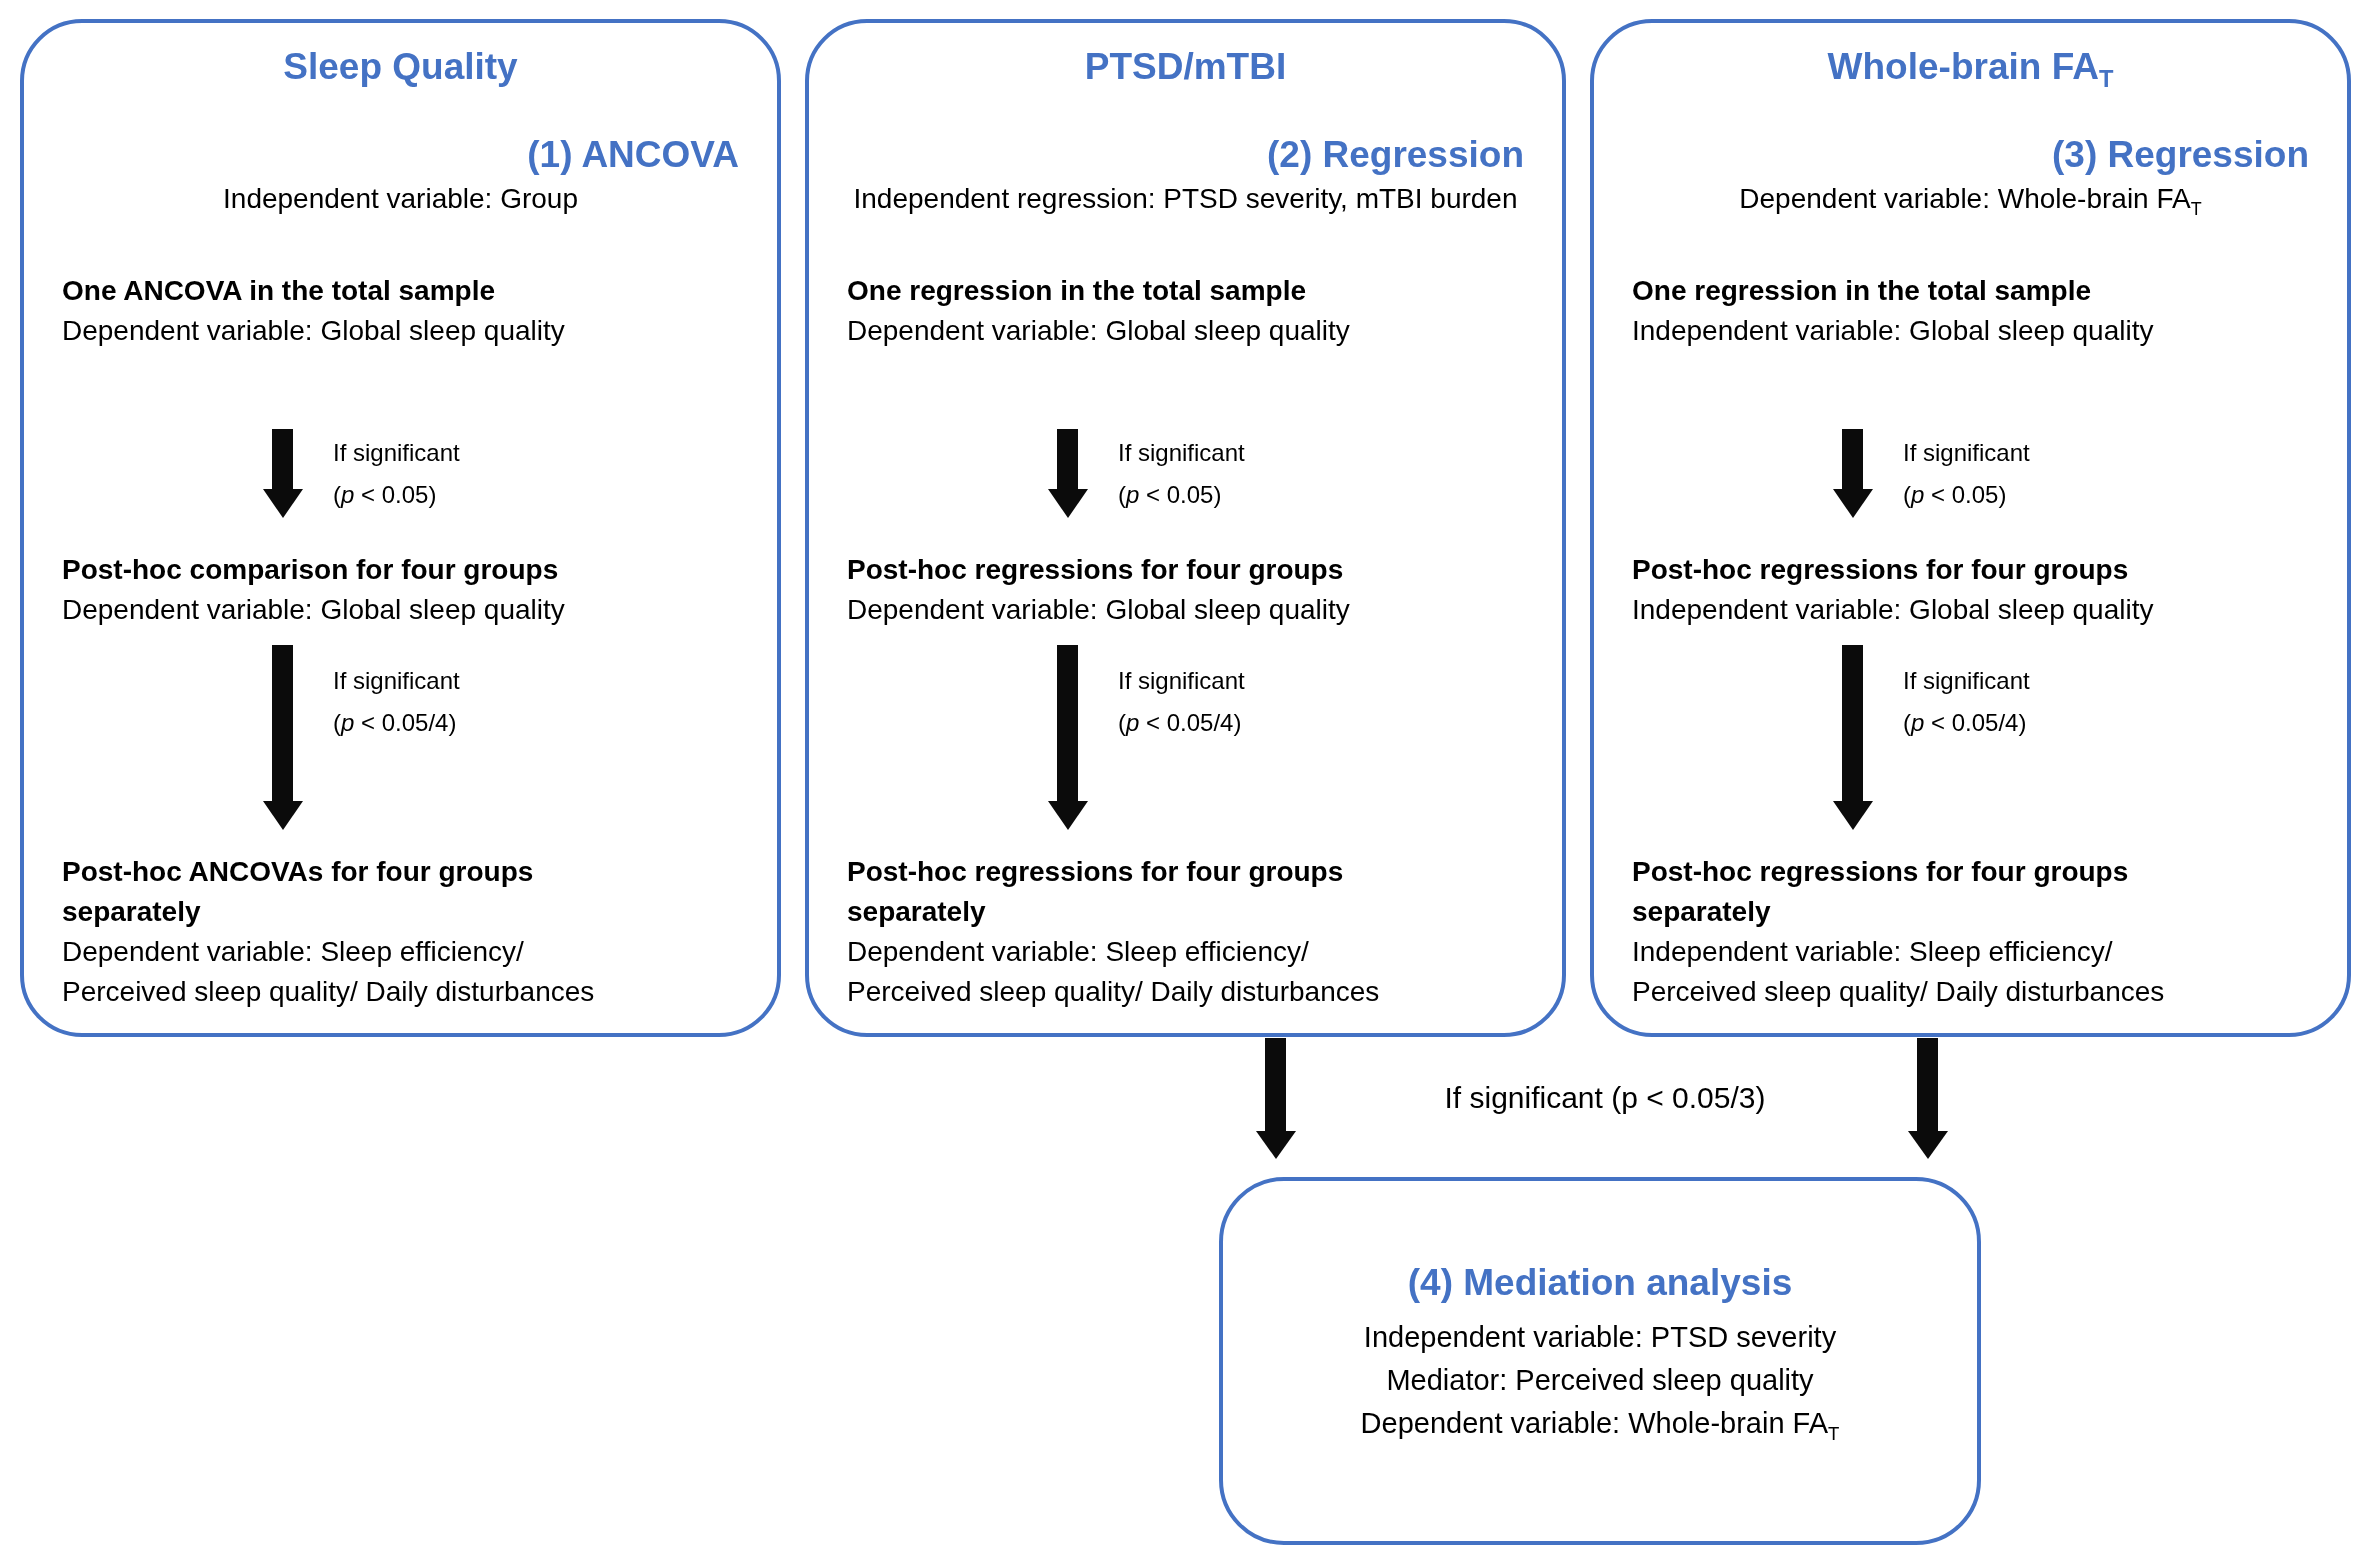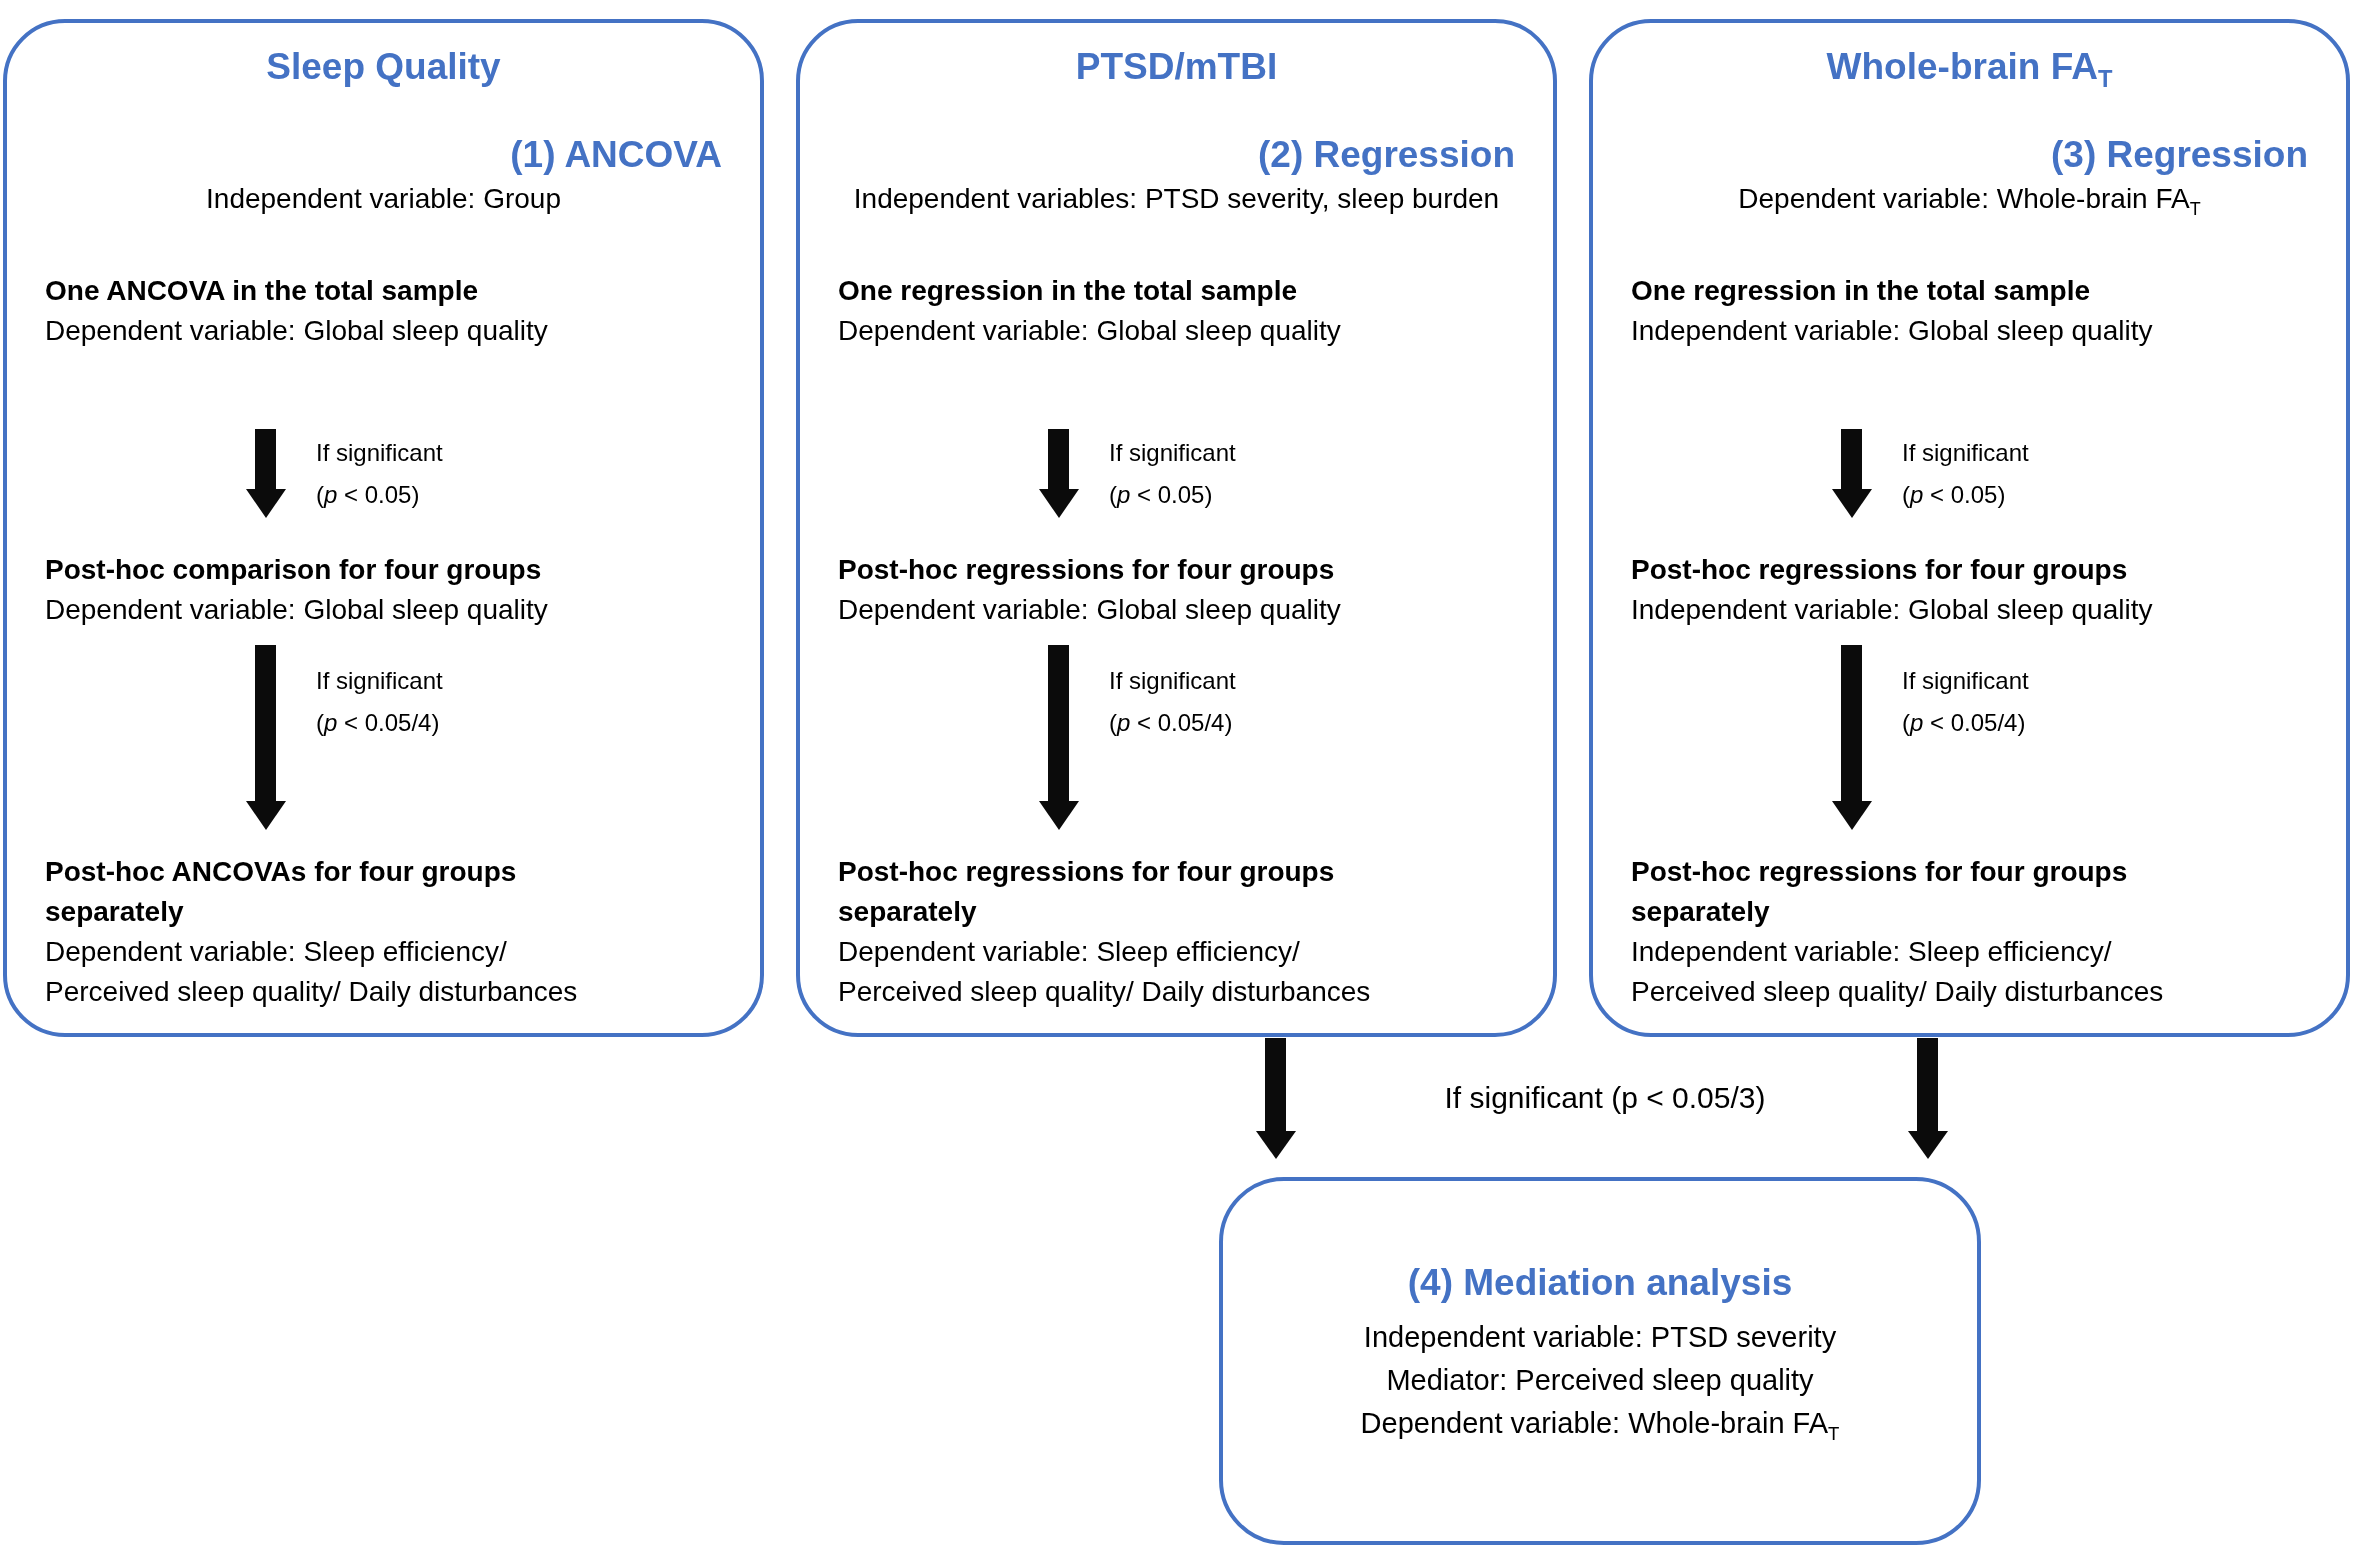--- a/index.html
+++ b/index.html
@@ -11,21 +11,21 @@
   html,body{background:#ffffff;}
   body{
     width:2377px;height:1558px;
     font-family:"Liberation Sans","DejaVu Sans",sans-serif;
     color:var(--ink);
     overflow:hidden;
   }
   .canvas{position:relative;width:2377px;height:1558px;background:#ffffff;}
 
   
-  .top-row{position:absolute;left:3px;top:19.4px;display:flex;gap:32px;}
+  .top-row{position:absolute;left:20px;top:19.4px;display:flex;gap:24px;}
   .box{
     width:761px;height:1018px;
     border:4.8px solid var(--accent);
     border-radius:62px;
     background:#ffffff;
     padding:22.6px 38px 21.5px 38px;
   }
   .box-title{
     text-align:center;color:var(--accent);
     font-size:37px;font-weight:700;line-height:42px;
@@ -137,21 +137,21 @@
         <p class="b">Post-hoc ANCOVAs for four groups</p>
         <p class="b">separately</p>
         <p>Dependent variable: Sleep efficiency/</p>
         <p>Perceived sleep quality/ Daily disturbances</p>
       </div>
     </section>
 
     <section class="box">
       <h2 class="box-title"><span>PTSD/mTBI</span><sub></sub></h2>
       <h3 class="box-method">(2) Regression</h3>
-      <p class="box-vars"><span>Independent variables: PTSD severity, sleep burden</span><sub></sub></p>
+      <p class="box-vars"><span>Independent regression: PTSD severity, mTBI burden</span><sub></sub></p>
       <div class="step step1">
         <p class="b">One regression in the total sample</p>
         <p>Dependent variable: Global sleep quality</p>
       </div>
       <div class="arrow-row a1">
         <div class="arrow">
             <div class="shaft"></div>
             <div class="head"></div>
           </div>
         <div class="sig">

